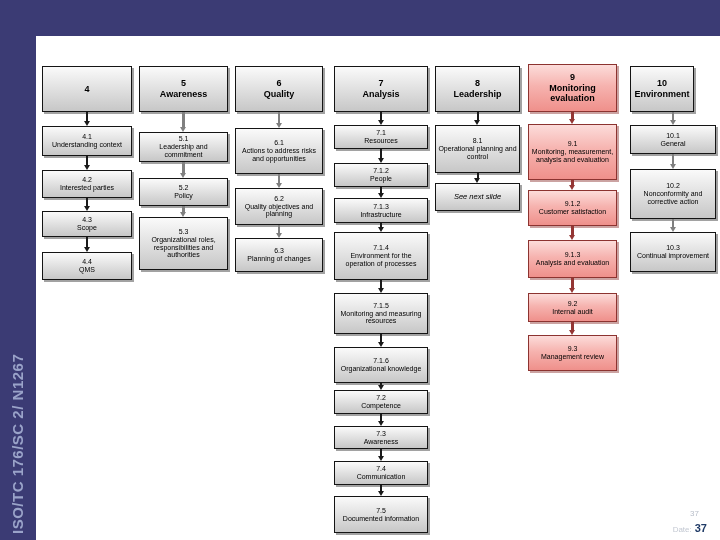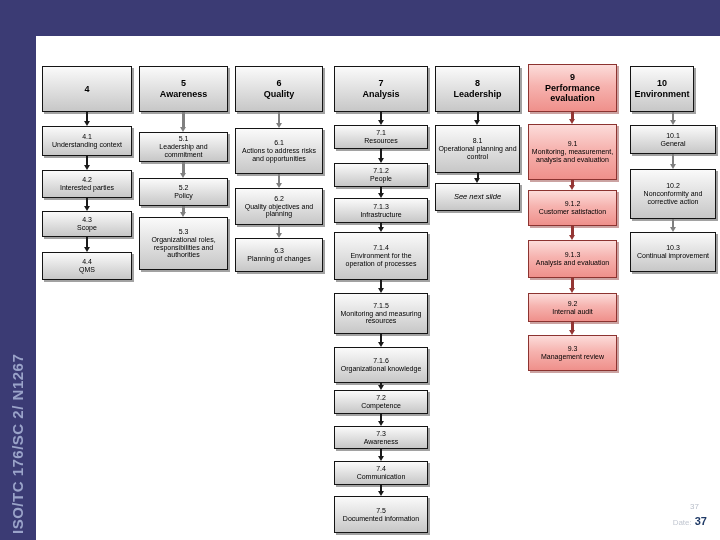--- a/index.html
+++ b/index.html
@@ -19,21 +19,21 @@
   .theme-gray{background:linear-gradient(180deg,#fafafa 0%,#e3e3e3 45%,#c7c7c7 100%);
     border:1px solid #141414;box-shadow:2px 2px 0 rgba(70,70,70,0.5);}
   .theme-red{background:linear-gradient(180deg,#fcdcda 0%,#f6b3af 45%,#ef908b 100%);
     border:1px solid #8C3330;box-shadow:2px 2px 0 rgba(140,51,48,0.45);}
   .col-header{font-weight:bold;font-size:9px;line-height:1.2;}
   .node{font-size:7px;line-height:1.14;}
   .node .num{display:block;}
   .node.italic-label .lbl{font-style:italic;font-size:7.5px;}
   .arrow-line{position:absolute;}
   .arrow-head{position:absolute;width:0;height:0;}
-  #footer{position:absolute;right:13px;bottom:11px;text-align:right;line-height:1.1;}
+  #footer{position:absolute;right:13px;bottom:4px;text-align:right;line-height:1.1;}
   #footer .pg-top{font-size:8px;color:#B8BEC9;display:block;margin-right:8px;}
   #footer .date-label{font-size:8px;color:#C3C8D2;vertical-align:baseline;}
   #footer .pg-main{font-size:11px;font-weight:bold;color:#1F3A66;margin-left:3px;}
 </style>
 </head>
 <body>
 
 <div id="slide">
   <div id="content-area"></div>
   <div id="sidebar-label">ISO/TC 176/SC 2/ N1267</div>
@@ -183,21 +183,21 @@
         <div class="num">8.1</div>
         <div class="lbl">Operational planning and control</div>
       </div>
       <div class="arrow-line" style="left: 476.5px; top: 173px; width: 2px; height: 6px; background: rgb(26, 26, 26);"></div>
       <div class="arrow-head" style="left: 474px; top: 178px; border-left: 3.5px solid transparent; border-right: 3.5px solid transparent; border-top: 5px solid rgb(26, 26, 26);"></div>
       <div class="node theme-gray italic-label" style="left: 435px; top: 183px; width: 85px; height: 28px;">
         <div class="lbl">See next slide</div>
       </div>
       <div class="col-header theme-red" style="left: 528px; top: 64px; width: 89px; height: 48px;">
         <div>9</div>
-        <div>Performance evaluation</div>
+        <div>Monitoring evaluation</div>
       </div>
       <div class="arrow-line" style="left: 571px; top: 112px; width: 3px; height: 8px; background: rgb(148, 54, 52);"></div>
       <div class="arrow-head" style="left: 569px; top: 119px; border-left: 3.5px solid transparent; border-right: 3.5px solid transparent; border-top: 5px solid rgb(148, 54, 52);"></div>
       <div class="node theme-red" style="left: 528px; top: 124px; width: 89px; height: 56px;">
         <div class="num">9.1</div>
         <div class="lbl">Monitoring, measurement, analysis and evaluation</div>
       </div>
       <div class="arrow-line" style="left: 571px; top: 180px; width: 3px; height: 6px; background: rgb(148, 54, 52);"></div>
       <div class="arrow-head" style="left: 569px; top: 185px; border-left: 3.5px solid transparent; border-right: 3.5px solid transparent; border-top: 5px solid rgb(148, 54, 52);"></div>
       <div class="node theme-red" style="left: 528px; top: 190px; width: 89px; height: 36px;">

